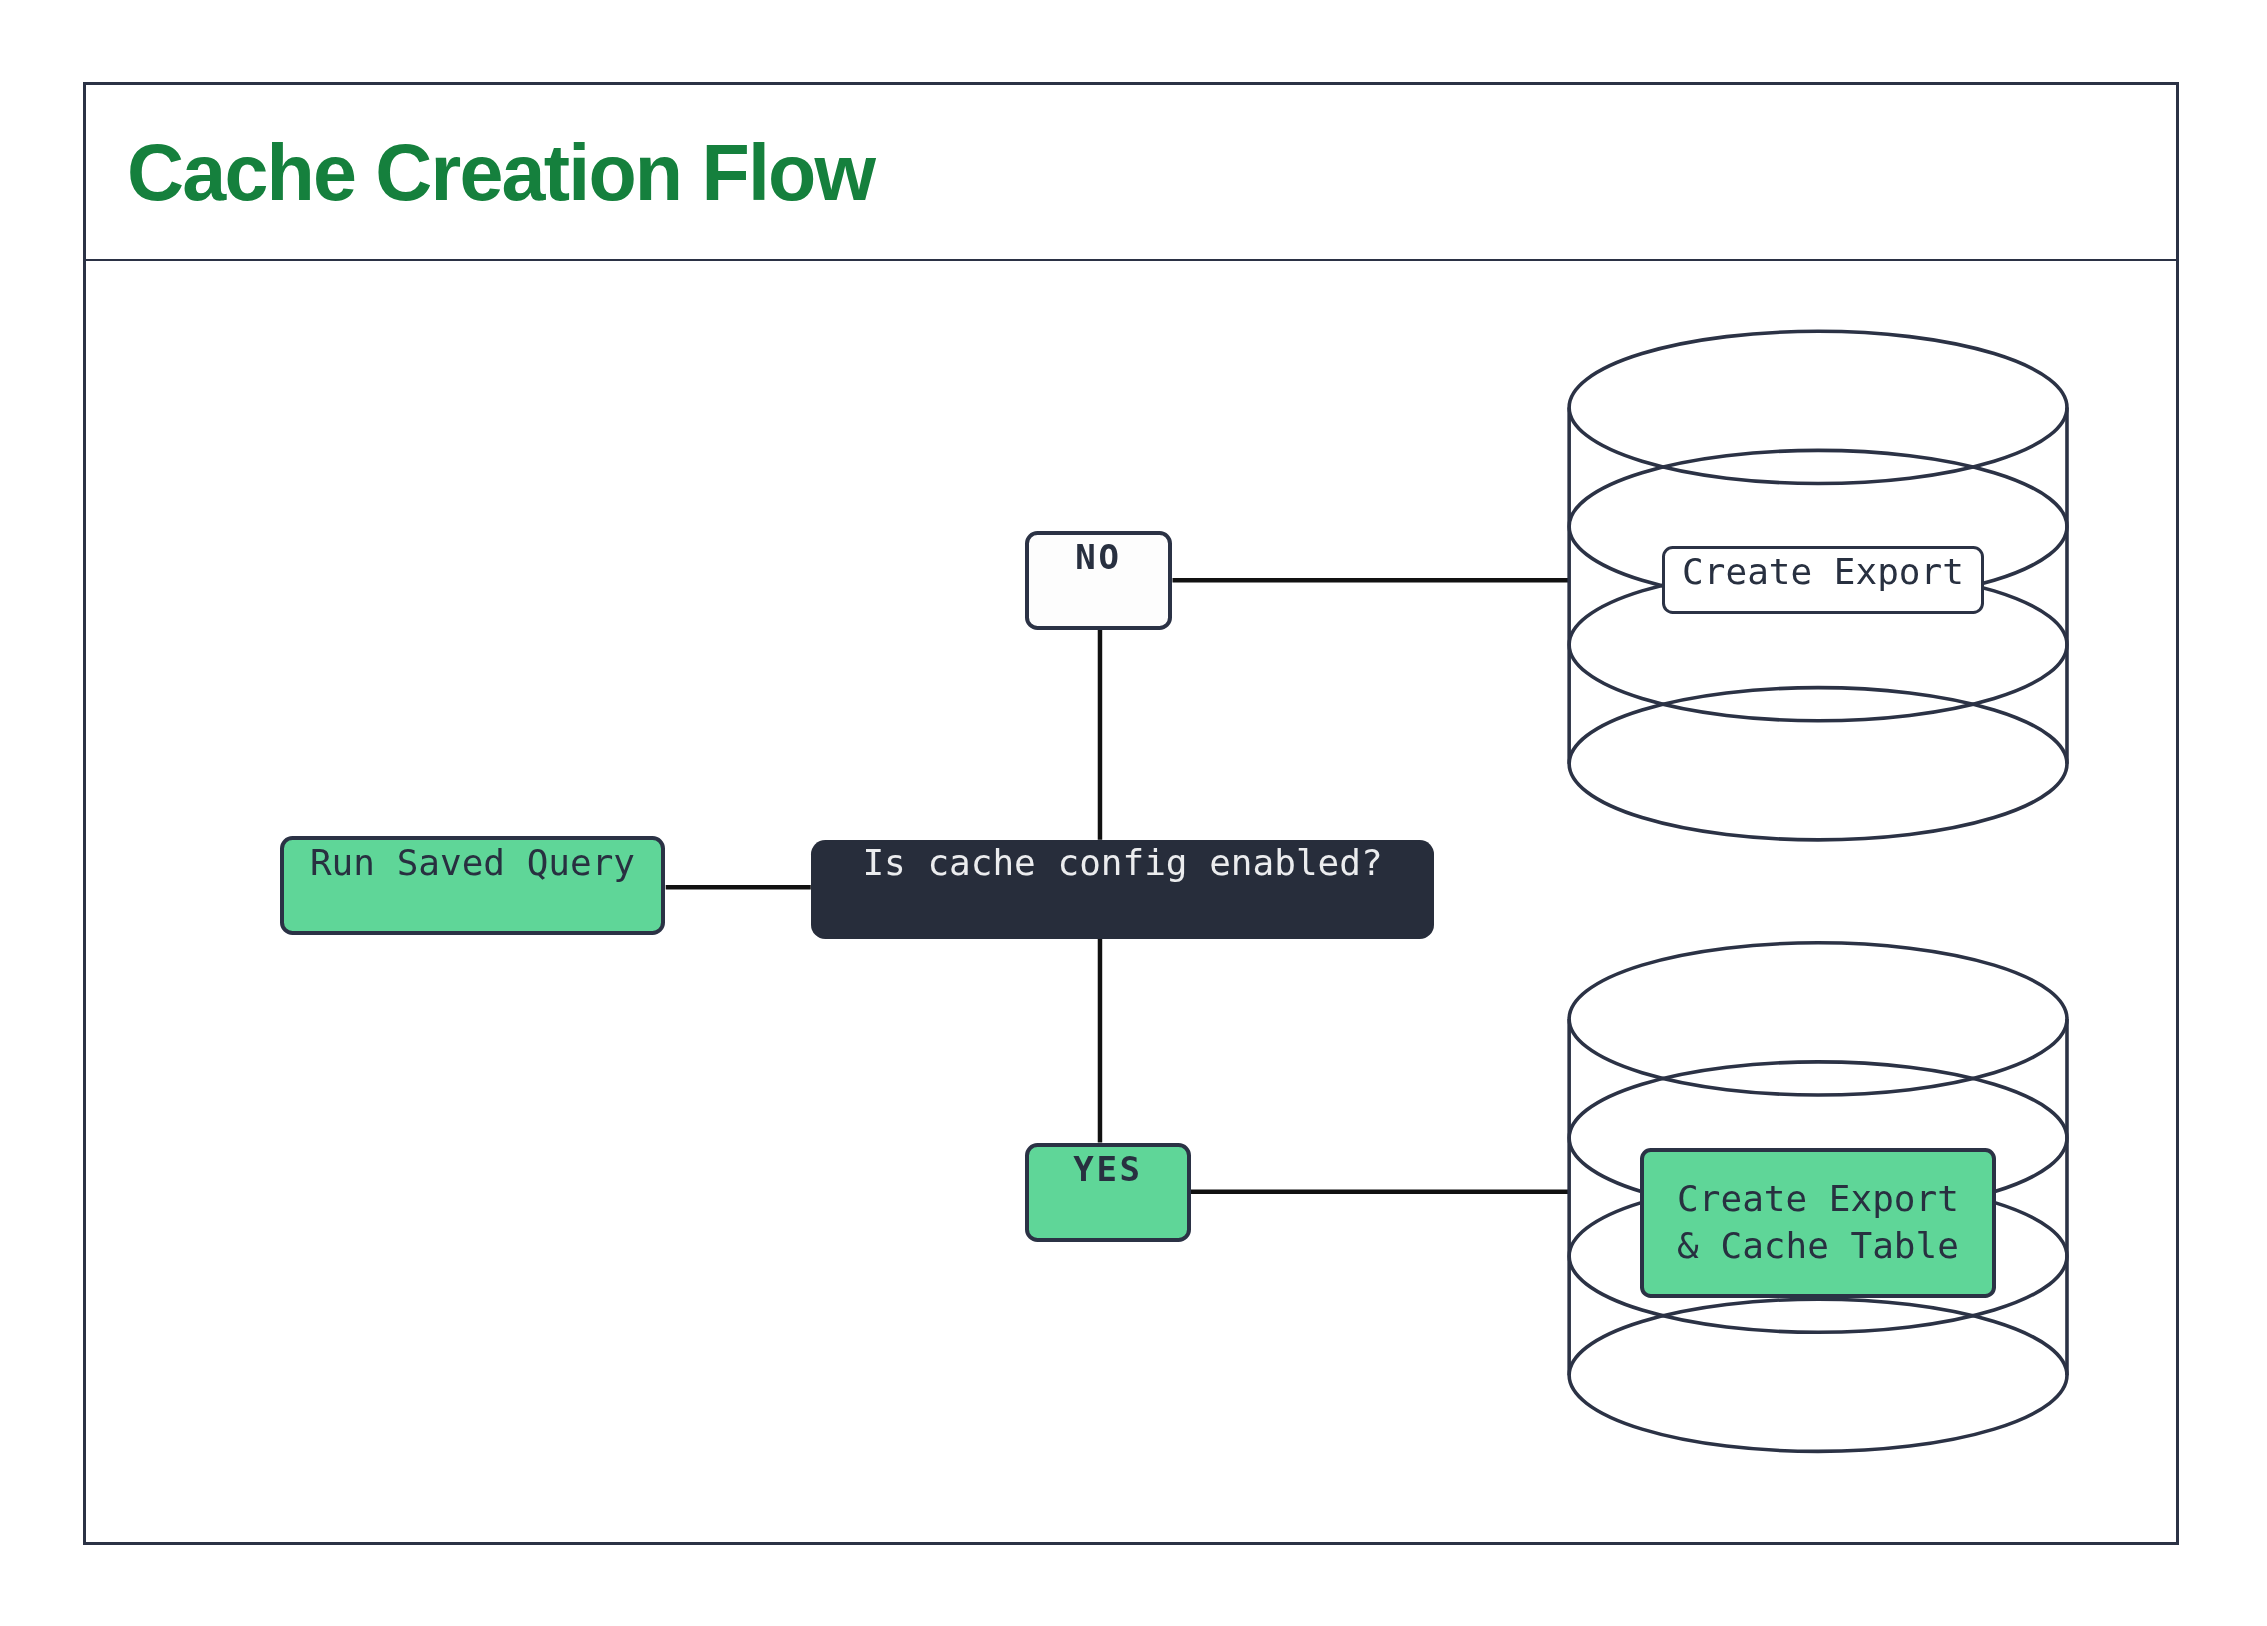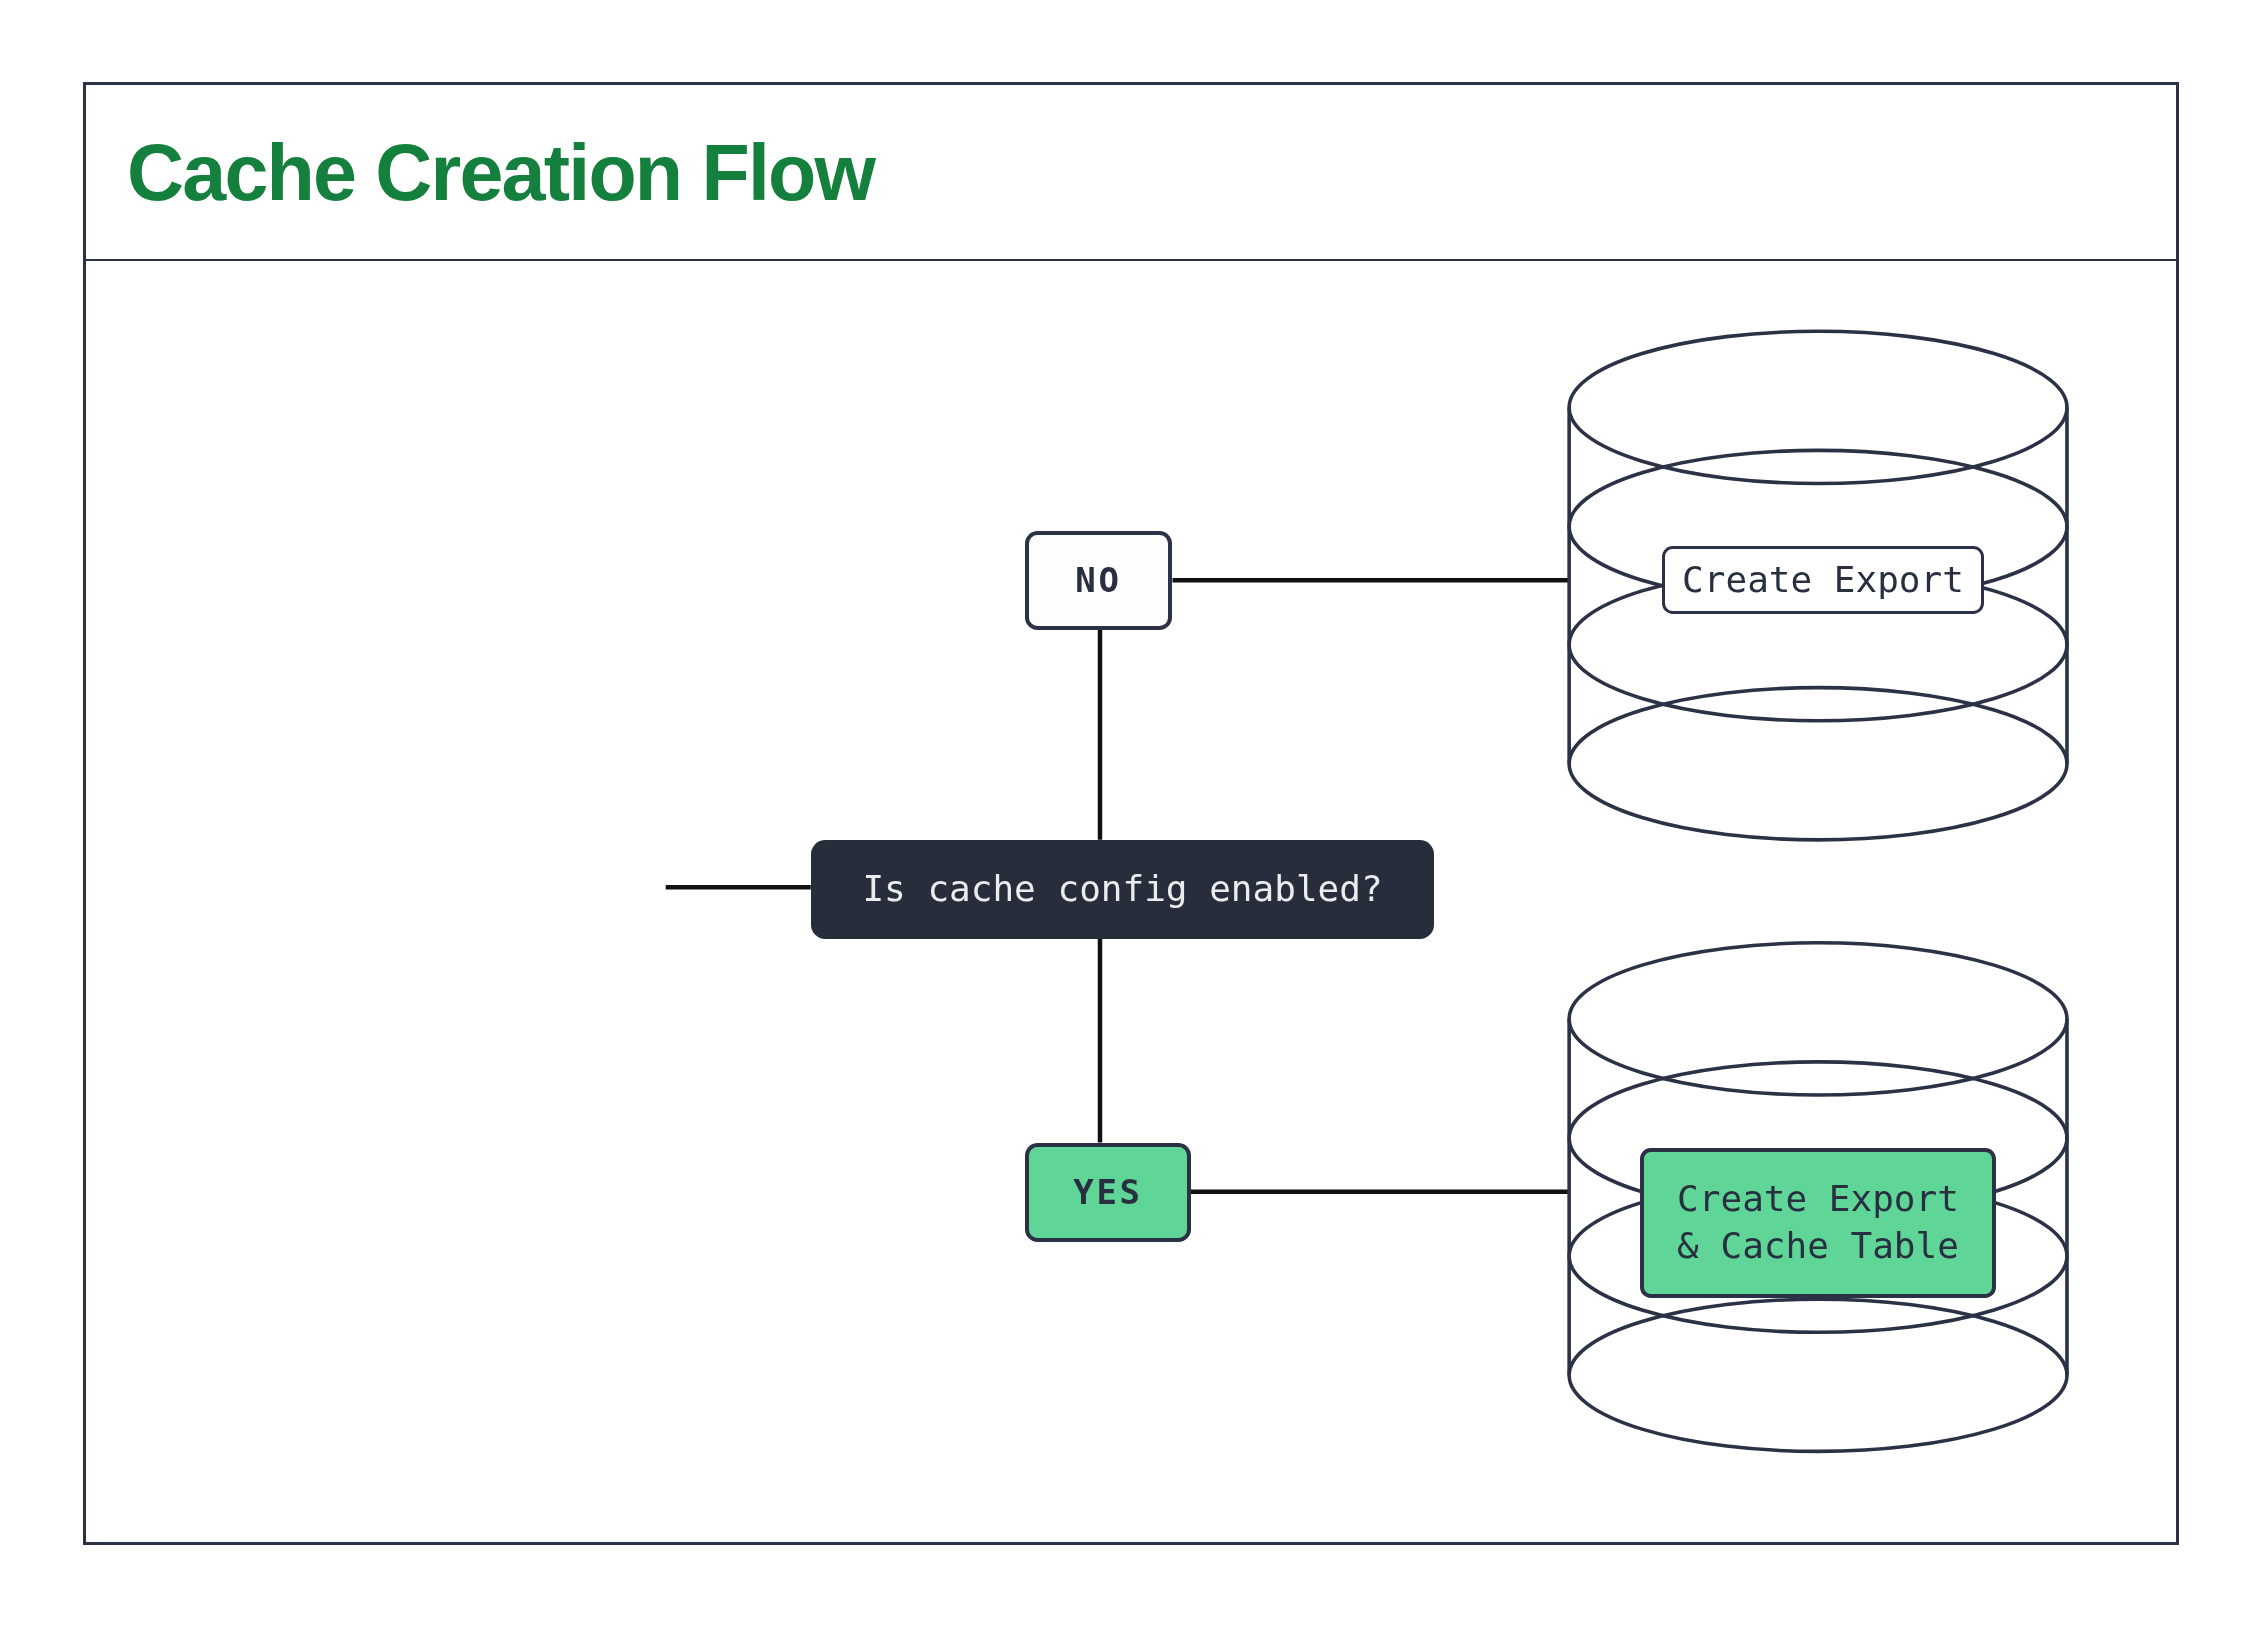--- a/index.html
+++ b/index.html
@@ -43,21 +43,20 @@
 
   .flow-svg {
     position: absolute;
     left: 0; top: 0;
     width: 2268px; height: 1626px;
   }
 
   .node {
     position: absolute;
     display: flex;
-    align-items: center;
     justify-content: center;
     text-align: center;
     color: #283040;
     font-size: 36px;
     line-height: 1.3;
   }
 
   .node-run {
     left: 280px; top: 836px;
     width: 385px; height: 99px;
@@ -145,20 +144,23 @@
     <g stroke="#2b3245" stroke-width="4" fill="none">
       <line x1="1752" y1="1138" x2="1752" y2="1536"></line>
       <line x1="2308" y1="1138" x2="2308" y2="1536"></line>
       <ellipse cx="2030" cy="1536" rx="278" ry="85"></ellipse>
       <ellipse cx="2030" cy="1403" rx="278" ry="85"></ellipse>
       <ellipse cx="2030" cy="1271" rx="278" ry="85"></ellipse>
       <ellipse cx="2030" cy="1138" rx="278" ry="85"></ellipse>
     </g>
   </svg>
 
+  <div class="node node-run">
+    <span>Run Saved Query</span>
+  </div>
 
   <div class="node node-decision">
     <span>Is cache config enabled?</span>
   </div>
 
   <div class="node node-branch node-no">
     <span>NO</span>
   </div>
 
   <div class="node node-branch node-yes">

